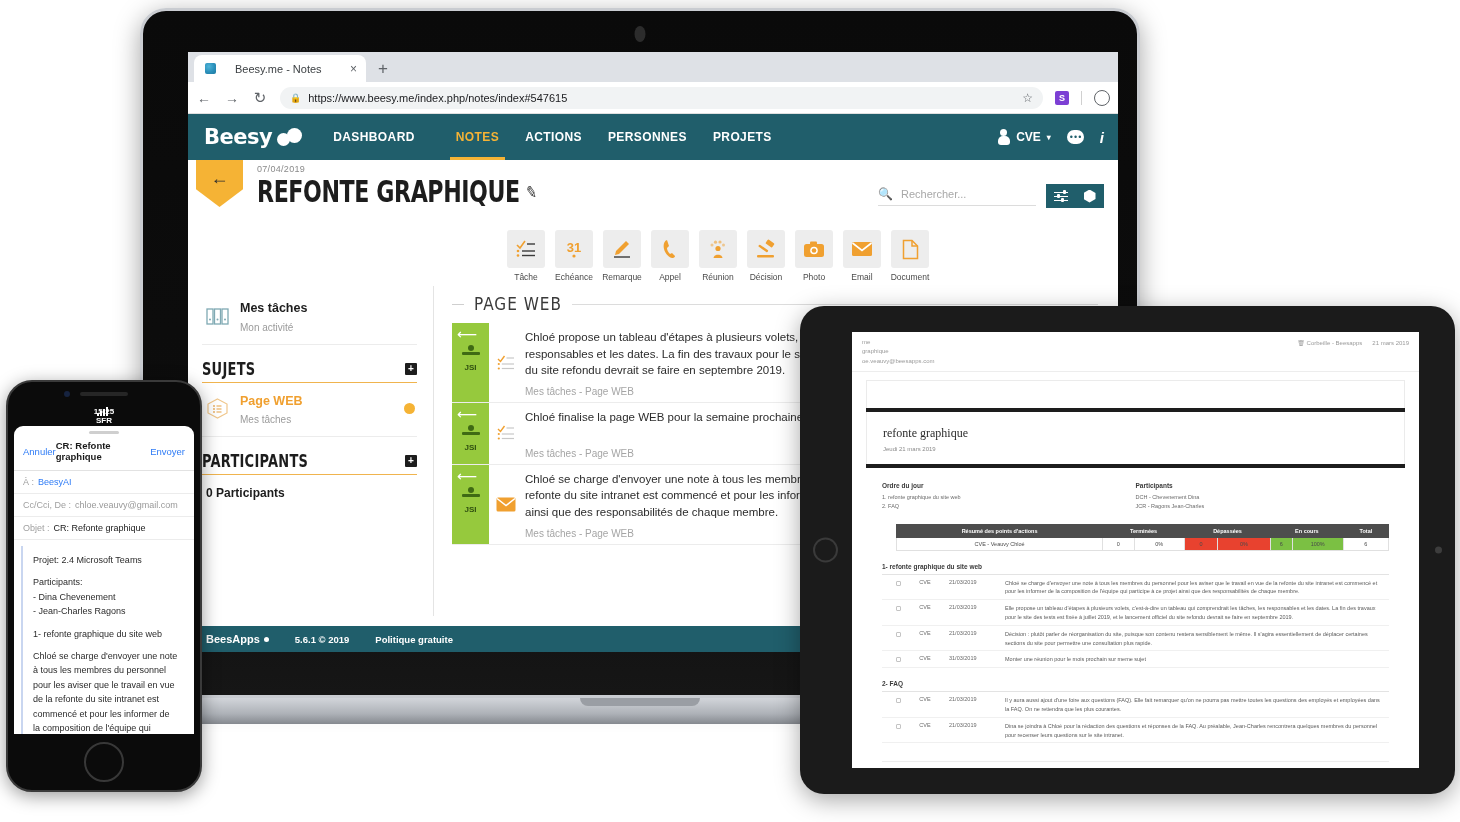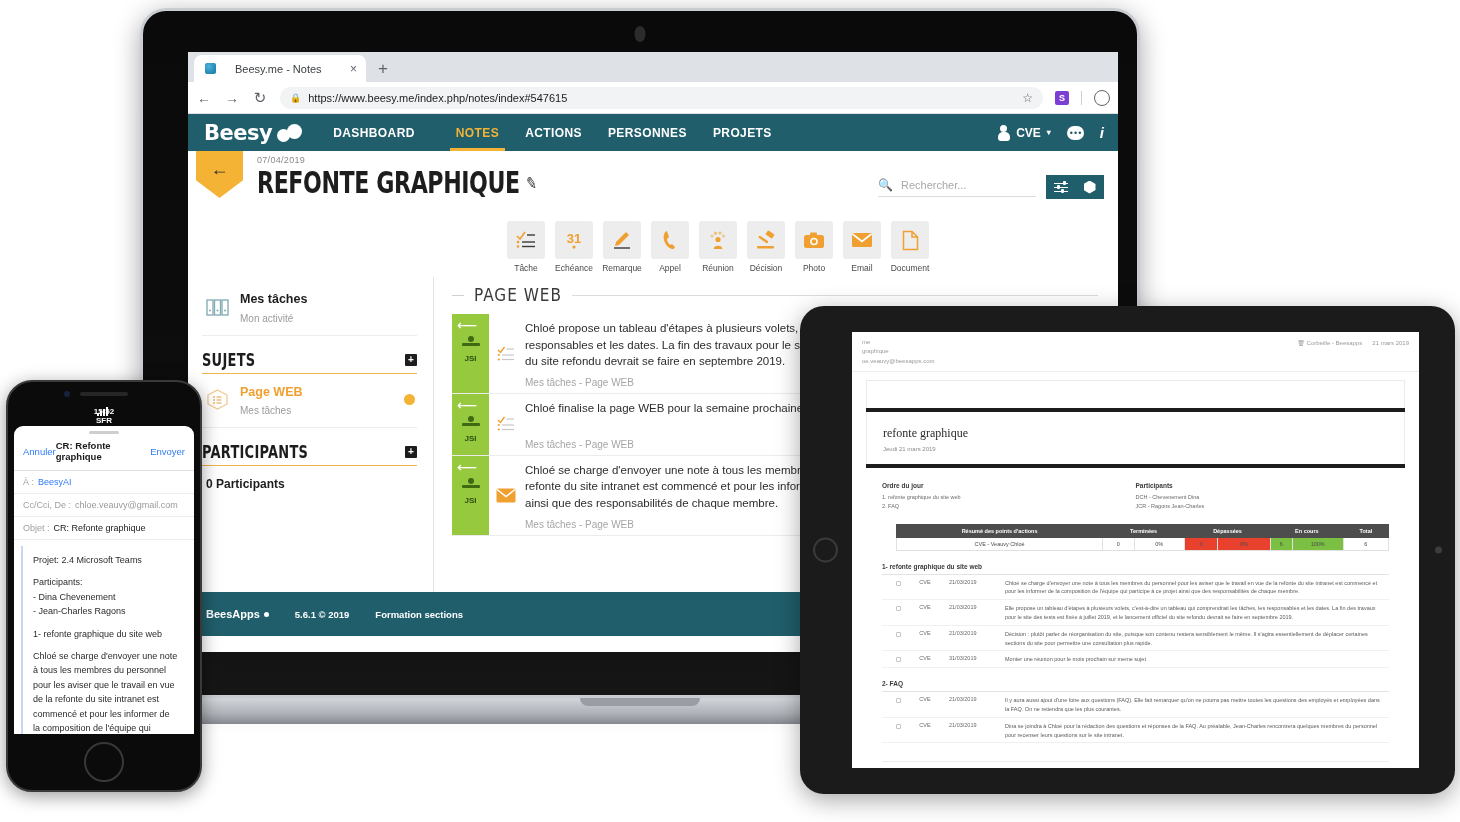--- a/index.html
+++ b/index.html
@@ -50,21 +50,21 @@
   .omni-url { font-size:11px; color:#202124; white-space:nowrap; }
   .omni-right { margin-left:auto; display:flex; align-items:center; gap:8px; }
   .star-ico { font-size:12px; color:#5f6368; }
   .ext-badge { width:14px; height:14px; background:#7c3fd4; color:#fff; font-size:9px;
     font-weight:bold; display:flex; align-items:center; justify-content:center;
     border-radius:2px; }
   .divider-v { width:1px; height:14px; background:#d0d0d0; }
   .avatar-ico { width:16px; height:16px; border-radius:50%; border:1.4px solid #5f6368; }
 
   
-  .beesy-nav { height:37px; background:#205e6b; display:flex; align-items:center;
+  .beesy-nav { height:46px; background:#205e6b; display:flex; align-items:center;
     padding:0 0 0 16px; }
   .beesy-logo { display:flex; align-items:center; gap:5px; margin-right:30px; }
   .beesy-logo-text { font-family:"DejaVu Sans", sans-serif; font-size:21px;
     font-weight:bold; color:#fff; letter-spacing:-.5px; }
   .beesy-dots { position:relative; width:26px; height:18px; }
   .beesy-dots i { position:absolute; background:#fff; border-radius:50%; display:block; }
   .beesy-dots i:nth-child(1){ width:13px;height:13px; left:0; top:5px; }
   .beesy-dots i:nth-child(2){ width:15px;height:15px; left:10px; top:0px; }
   .nav-items { display:flex; align-items:center; gap:26px; height:100%; }
   .nav-item { font-size:12px; font-weight:bold; color:#fff; letter-spacing:.4px;
@@ -174,23 +174,23 @@
     background:#3f6a14; margin:0 auto 1px; }
   .ni-person u { display:block; height:3px; background:#3f6a14; border-radius:1px; }
   .ni-ini { position:absolute; left:0; right:0; top:40px; text-align:center;
     font-size:8px; font-weight:bold; color:#2f4f10; }
   .ni-type { width:34px; display:flex; align-items:center; justify-content:center;
     flex:0 0 auto; }
   .ni-text { flex:1; padding:6px 6px 5px 2px; }
   .ni-main { font-size:11.5px; color:#2c2c2c; line-height:1.45; }
   .ni-meta { font-size:10px; color:#a5a5a5; margin-top:7px; }
 
-  .app-footer { height:44px; background:#205e6b; display:flex; align-items:center;
+  .app-footer { height:26px; background:#205e6b; display:flex; align-items:center;
     gap:26px; padding:0 18px; font-size:9.5px; font-weight:bold; color:#fff;
-    position:absolute; left:0; right:0; bottom:16px; }
+    position:absolute; left:0; right:0; bottom:0; }
   .ft-logo { display:flex; align-items:center; gap:4px; font-size:11px; }
   .ft-logo i { width:5px; height:5px; border-radius:50%; background:#fff; }
   .ft-right { margin-left:auto; display:flex; gap:26px; align-items:center; }
 
   
   #phone { position:absolute; left:6px; top:380px; width:196px; height:412px; }
   #phone-shell { position:absolute; inset:0; background:#0b0b0b; border-radius:26px;
     border:2px solid #3a3a3a; box-shadow:0 4px 18px rgba(0,0,0,.4); }
   #phone-speaker { position:absolute; left:50%; top:12px; transform:translateX(-50%);
     width:48px; height:4px; background:#262626; border-radius:2px; }
@@ -604,21 +604,21 @@
           </div>
         </div>
       </div>
 
       <div class="app-footer">
         <span class="ft-logo">
           <span>BeesApps</span>
             <i></i>
         </span>
         <span>5.6.1 © 2019</span>
-        <span>Formation sections</span>
+        <span>Politique gratuite</span>
         <span class="ft-right">
           <span>Politique de confidentialité ▲</span>
           <span>Conditions</span>
         </span>
       </div>
     </div>
   </div>
 
   <div id="phone">
     <div id="phone-shell"></div>
@@ -626,21 +626,21 @@
     <div id="phone-cam"></div>
     <div id="phone-status">
       <span class="sig-bars">
           <i></i>
           <i></i>
           <i></i>
           <i></i>
         </span>
       <span>SFR</span>
       <span class="wifi-ico">◕</span>
-      <span class="st-time">15:52</span>
+      <span class="st-time">15:25</span>
       <span class="st-right">
         <span style="font-size:7px">⏰</span>
         <span>41%</span>
         <span class="batt">
             <i></i>
           </span>
       </span>
     </div>
     <div id="phone-home"></div>
 

